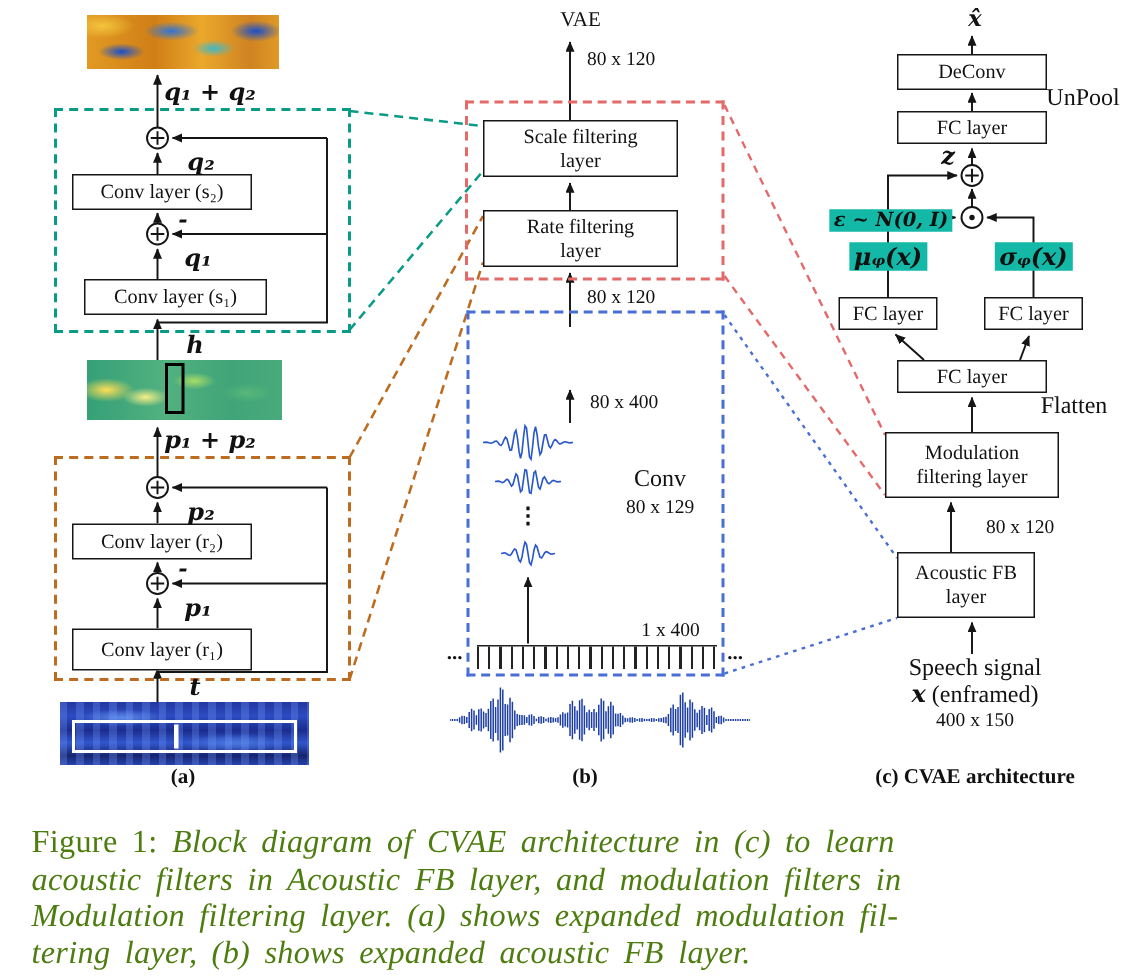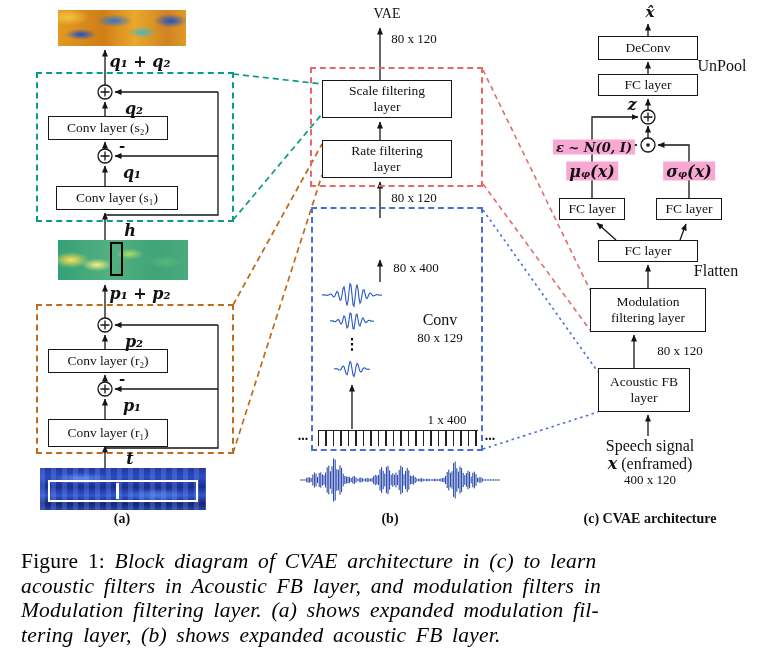--- a/index.html
+++ b/index.html
@@ -7,21 +7,21 @@
         font-family:"Liberation Serif","DejaVu Serif",serif;color:#111;}
   .fig{position:absolute;inset:0;}
   .overlay{position:absolute;left:0;top:0;}
   .box{position:absolute;box-sizing:border-box;border:1.4px solid #161616;background:#fff;
        display:flex;flex-direction:column;align-items:center;justify-content:center;
        text-align:center;font-size:13.5px;line-height:1.18;}
   .lbl{position:absolute;transform:translate(-50%,-50%);white-space:nowrap;font-size:16px;}
   .math{font-weight:bold;font-style:italic;font-family:"DejaVu Serif","Liberation Serif",serif;}
   .bold{font-weight:bold;}
   .fs15{font-size:15px;}
-  .whitebg{background:#f9a8d4;padding:0 3px;}
+  .whitebg{background:#14b8a6;padding:0 3px;}
   .pbox{position:absolute;box-sizing:border-box;border:2.2px dashed;background:transparent;}
   .teal-pbox{left:36px;top:72px;width:198px;height:150px;border-color:#0a9b86;}
   .orange-pbox{left:36px;top:304px;width:198px;height:150px;border-color:#bd6b1e;}
   .red-pbox{left:310px;top:67px;width:173px;height:120px;border-color:#e46a6a;}
   .blue-pbox{left:311px;top:207px;width:172px;height:244px;border-color:#4a6fd4;}
   .spect{position:absolute;}
   .spect-a-top{left:58px;top:10px;width:128px;height:36px;background:
     radial-gradient(ellipse 22px 8px at 18% 68%,#1850cc 0%,rgba(24,80,204,0) 70%),
     radial-gradient(ellipse 26px 9px at 44% 30%,#2f74d6 0%,rgba(47,116,214,0) 70%),
     radial-gradient(ellipse 20px 8px at 66% 62%,#3fb9c9 0%,rgba(63,185,201,0) 70%),
@@ -41,21 +41,21 @@
     radial-gradient(ellipse 46px 9px at 70% 65%,#4a77dd 0%,rgba(74,119,221,0) 70%),
     linear-gradient(180deg,#23379f 0%,#2c4cc0 22%,#1b2c8e 45%,#3156cc 65%,#17256f 85%,#2742ad 100%);}
   .trect{position:absolute;left:8px;top:12px;width:150px;height:22px;border:2.2px solid #fff;box-sizing:border-box;}
   .ttick{position:absolute;left:76px;top:15px;width:3px;height:16px;background:#fff;}
   .wavelet,.speech{position:absolute;}
   .wpath{stroke:#2a58c8;stroke-width:1.1;fill:none;}
   .spath{stroke:#1c3da6;stroke-width:1;fill:none;}
   .comb{position:absolute;left:318px;top:430px;width:160px;height:15px;border-top:1.6px solid #222;
         background:repeating-linear-gradient(90deg,#222 0 1.5px,transparent 1.5px 7.5px);}
   .caption{position:absolute;left:21px;top:549px;width:728px;font-size:21.5px;line-height:24.5px;
-           color:#000000;letter-spacing:.2px;word-spacing:4px;}
+           color:#4d7c0f;letter-spacing:.2px;word-spacing:4px;}
   .cap-line{white-space:nowrap;}
   .cap-it{font-style:italic;}
 </style>
 </head>
 <body>
 
 <div class="page">
 <div class="fig">
 
   <div class="spect spect-a-top"></div>
@@ -233,21 +233,21 @@
   </div>
   <div class="lbl" style="left:680px;top:351px;font-size:13px">80 x 120</div>
   <div class="box" style="left:598px;top:368px;width:92px;height:44px">
     <span>Acoustic FB</span>
     <span>layer</span>
   </div>
   <div class="lbl" style="left:650px;top:446px">Speech signal</div>
   <div class="lbl" style="left:650px;top:463px">
     <span class="math">x</span><span style="margin-left:4px">(enframed)</span>
   </div>
-  <div class="lbl" style="left:650px;top:480px;font-size:13px">400 x 120</div>
+  <div class="lbl" style="left:650px;top:480px;font-size:13px">400 x 150</div>
   <div class="lbl bold" style="left:650px;top:519px;font-size:14px">(c) CVAE architecture</div>
 
   <div class="caption">
     <div class="cap-line"><span>Figure 1:</span><span class="cap-it"> Block diagram of CVAE architecture in (c) to learn</span></div>
     <div class="cap-line cap-it">acoustic filters in Acoustic FB layer, and modulation filters in</div>
     <div class="cap-line cap-it">Modulation filtering layer. (a) shows expanded modulation fil-</div>
     <div class="cap-line cap-it">tering layer, (b) shows expanded acoustic FB layer.</div>
   </div>
 
 </div>

